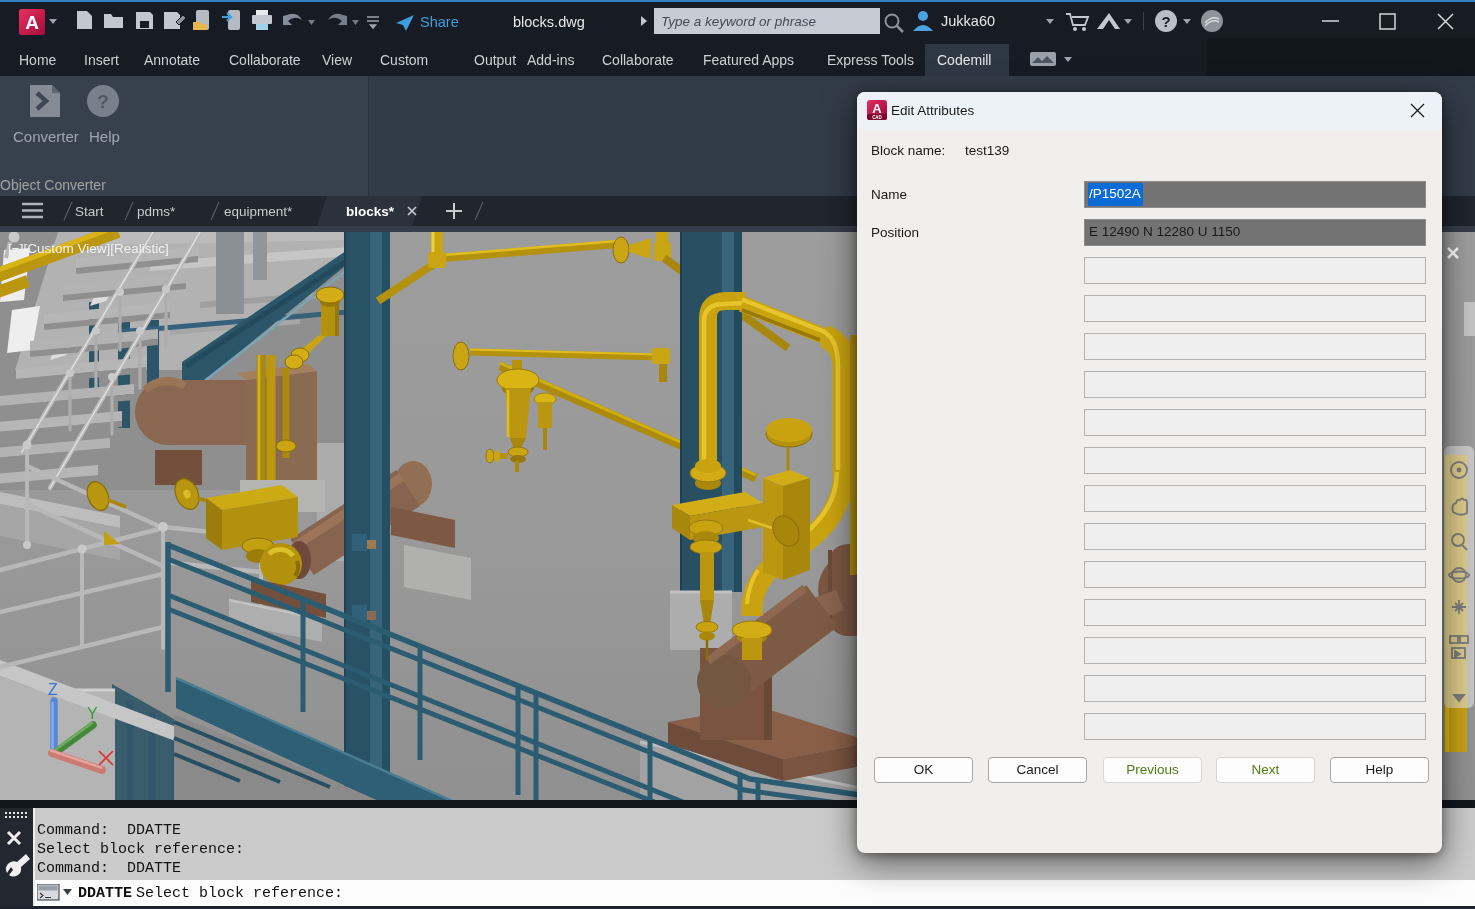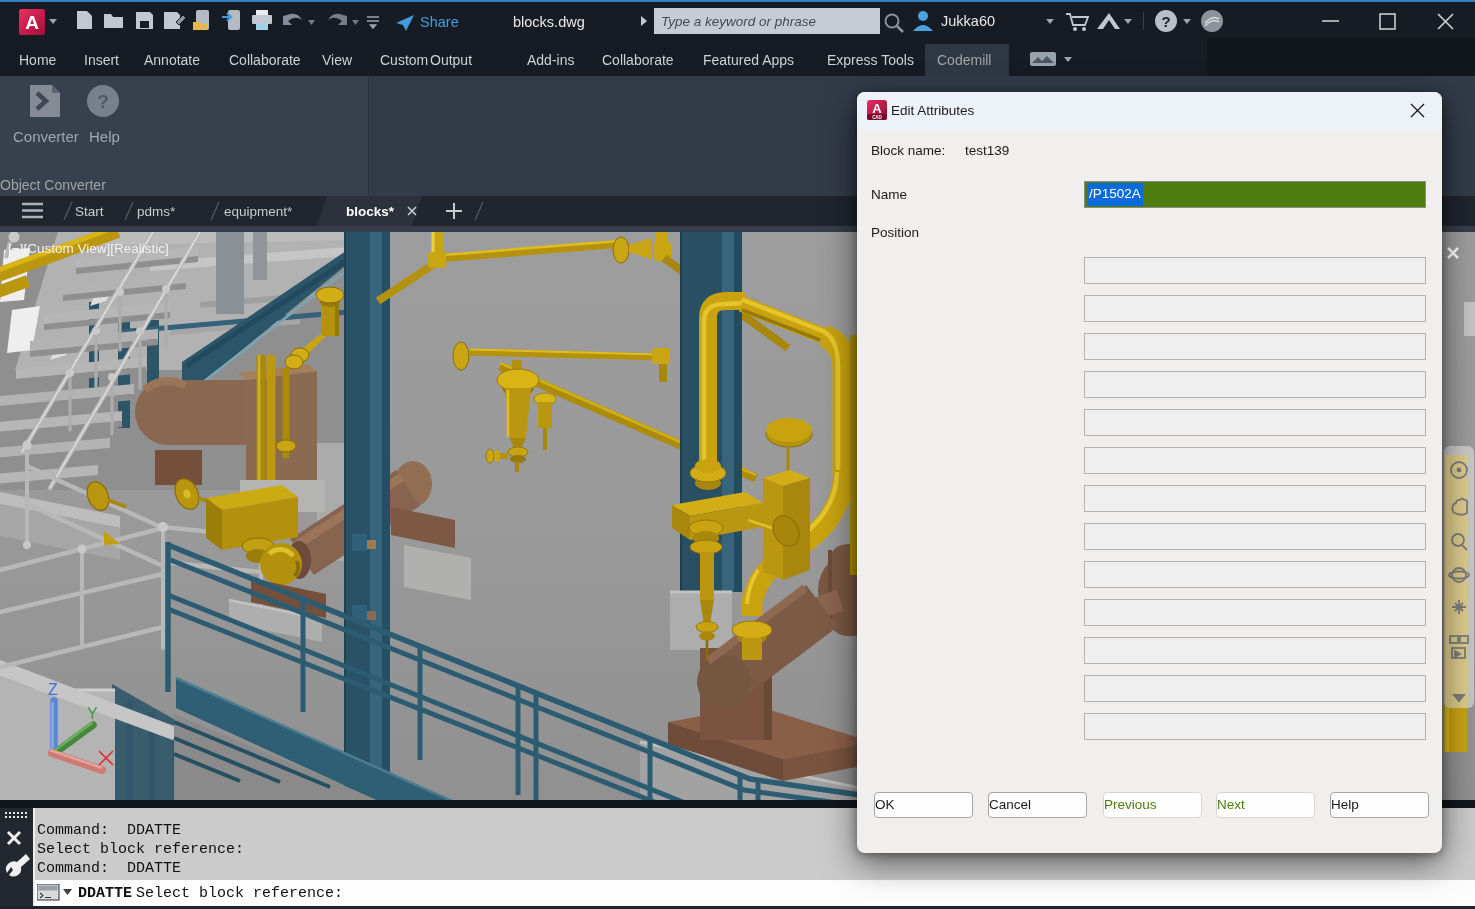--- a/index.html
+++ b/index.html
@@ -13,23 +13,23 @@
 .mtab{position:absolute;top:14px;font-size:14px;color:#ccd1d8;white-space:nowrap}
 #cmdpanel{position:absolute;left:0;top:808px;width:1475px;height:72px;background:#cbcbcb}
 #cmdgutter{position:absolute;left:0;top:808px;width:33px;height:101px;background:#23272f}
 #cmdsep{position:absolute;left:33px;top:808px;width:2px;height:101px;background:#ededed}
 #cmdrow{position:absolute;left:35px;top:880px;width:1440px;height:26px;background:#fdfdfd}
 #botedge{position:absolute;left:0;top:906px;width:1475px;height:3px;background:#1d2430}
 .cmdtext{position:absolute;font-family:Liberation Mono, monospace;font-size:15px;color:#111;white-space:pre}
 #dialog{position:absolute;left:857px;top:92px;width:585px;height:761px;background:#f0efed;border-radius:8px;box-shadow:0 10px 34px rgba(0,0,0,.55),0 2px 8px rgba(0,0,0,.35)}
 #dlgtitle{position:absolute;left:0;top:0;width:585px;height:37px;background:#edf1f8;border-radius:8px 8px 0 0}
 .dfield{position:absolute;left:227px;width:340px;height:25px;background:#efefef;border:1px solid #b3b3b3}
-.dfieldw{position:absolute;left:227px;width:340px;height:25px;background:#4d7c0f;border:1px solid #8c8c8c}
+.dfieldw{position:absolute;left:227px;width:340px;height:25px;background:#737373;border:1px solid #8c8c8c}
 .dlabel{position:absolute;left:14px;font-size:13.5px;color:#1a1a1a}
-.dbtn{position:absolute;top:700px;width:97px;height:24px;background:#fdfdfd;border:1px solid #a7a7a7;border-radius:4px;font-size:13.5px;color:#1a1a1a;text-align:left;line-height:23px}
+.dbtn{position:absolute;top:665px;width:97px;height:24px;background:#fdfdfd;border:1px solid #a7a7a7;border-radius:4px;font-size:13.5px;color:#1a1a1a;text-align:center;line-height:23px}
 .dbtn.dis{color:#4d7c0f;border-color:#d6d6d6}
 </style></head>
 <body>
 
 <div id="titlebar">
   <svg class="abs" style="left:0;top:0" width="1475" height="36" viewBox="0 0 1475 36">
 
     <rect x="19" y="7" width="26" height="26" rx="3" fill="#c40f45"></rect>
     <rect x="19" y="7" width="26" height="26" rx="3" fill="url(#lg1)"></rect>
     <text x="32" y="27" font-size="19" font-weight="bold" fill="#fff" text-anchor="middle" font-family="Liberation Sans">A</text>
@@ -105,26 +105,26 @@
 </div>
 
 <div id="menubar">
   <div class="abs" style="left:925px;top:6px;width:84px;height:32px;background:#2e3744"></div>
   <span class="mtab" style="left:19px">Home</span>
   <span class="mtab" style="left:84px">Insert</span>
   <span class="mtab" style="left:144px">Annotate</span>
   <span class="mtab" style="left:229px">Collaborate</span>
   <span class="mtab" style="left:322px">View</span>
   <span class="mtab" style="left:380px">Custom</span>
-  <span class="mtab" style="left:430px">Output</span>
+  <span class="mtab" style="left:474px">Output</span>
   <span class="mtab" style="left:527px">Add-ins</span>
   <span class="mtab" style="left:602px">Collaborate</span>
   <span class="mtab" style="left:703px">Featured Apps</span>
   <span class="mtab" style="left:827px">Express Tools</span>
-  <span class="mtab" style="left:937px;color:#a3a3a3">Codemill</span>
+  <span class="mtab" style="left:937px;color:#e5e5e5">Codemill</span>
   <svg class="abs" style="left:1030px;top:12px" width="48" height="18">
     <rect x="0" y="2" width="26" height="14" rx="2" fill="#9aa1ab"></rect>
     <path d="M2 13 l6 -6 4 4 5 -5 7 7 z" fill="#4d5663"></path>
     <path d="M34 7 l8 0 -4 5 z" fill="#9ea4ad"></path>
   </svg>
 </div>
 
 <div id="ribbon">
   <div id="panelsep"></div>
   <svg class="abs" style="left:12px;top:4px" width="110" height="112">
@@ -532,20 +532,23 @@
 
   <div class="dlabel" style="top:51px">Block name:</div>
   <div class="dlabel" style="left:108px;top:51px">test139</div>
 
   <div class="dlabel" style="top:95px">Name</div>
   <div class="dfieldw" style="top:89px">
     <div class="abs" style="left:3px;top:1px;width:55px;height:23px;background:#0b6cd8"></div>
     <div class="abs" style="left:4px;top:4px;font-size:13.5px;color:#fff">/P1502A</div>
   </div>
   <div class="dlabel" style="top:133px">Position</div>
+  <div class="dfieldw" style="top:127px">
+    <div class="abs" style="left:4px;top:4px;font-size:13.5px;color:#1a1a1a">E 12490 N 12280 U 1150</div>
+  </div>
   <div class="dfield" style="top:165px"></div>
   <div class="dfield" style="top:203px"></div>
   <div class="dfield" style="top:241px"></div>
   <div class="dfield" style="top:279px"></div>
   <div class="dfield" style="top:317px"></div>
   <div class="dfield" style="top:355px"></div>
   <div class="dfield" style="top:393px"></div>
   <div class="dfield" style="top:431px"></div>
   <div class="dfield" style="top:469px"></div>
   <div class="dfield" style="top:507px"></div>

